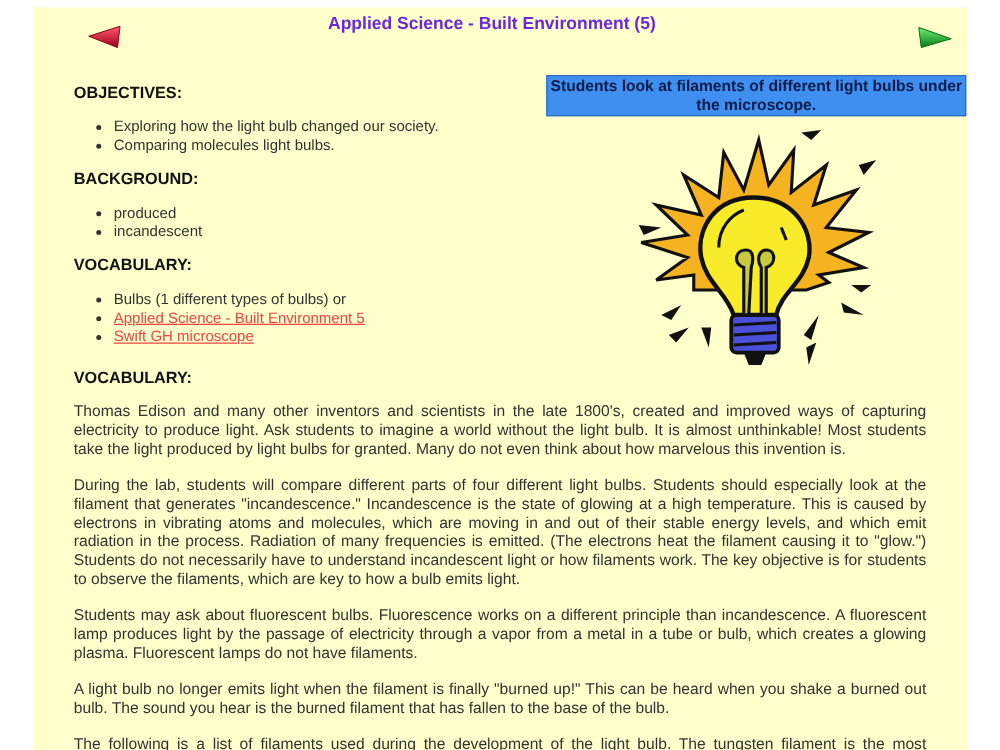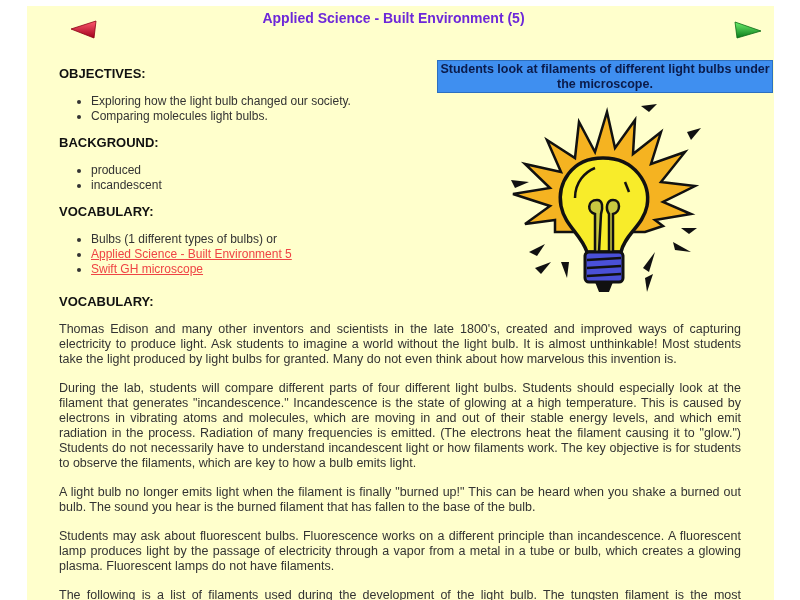--- a/index.html
+++ b/index.html
@@ -188,18 +188,18 @@
     </ul>
   </div>
 
   <div class="section" style="top:288px;">
     <h3 class="heading">VOCABULARY:</h3>
   </div>
 
   <div class="body-text" style="top:316px;">
     <p>Thomas Edison and many other inventors and scientists in the late 1800's, created and improved ways of capturing electricity to produce light. Ask students to imagine a world without the light bulb. It is almost unthinkable! Most students take the light produced by light bulbs for granted. Many do not even think about how marvelous this invention is.</p>
     <p>During the lab, students will compare different parts of four different light bulbs. Students should especially look at the filament that generates "incandescence." Incandescence is the state of glowing at a high temperature. This is caused by electrons in vibrating atoms and molecules, which are moving in and out of their stable energy levels, and which emit radiation in the process. Radiation of many frequencies is emitted. (The electrons heat the filament causing it to "glow.") Students do not necessarily have to understand incandescent light or how filaments work. The key objective is for students to observe the filaments, which are key to how a bulb emits light.</p>
+    <p>Students may ask about fluorescent bulbs. Fluorescence works on a different principle than incandescence. A fluorescent lamp produces light by the passage of electricity through a vapor from a metal in a tube or bulb, which creates a glowing plasma. Fluorescent lamps do not have filaments.</p>
     <p>A light bulb no longer emits light when the filament is finally "burned up!" This can be heard when you shake a burned out bulb. The sound you hear is the burned filament that has fallen to the base of the bulb.</p>
-    <p>Students may ask about fluorescent bulbs. Fluorescence works on a different principle than incandescence. A fluorescent lamp produces light by the passage of electricity through a vapor from a metal in a tube or bulb, which creates a glowing plasma. Fluorescent lamps do not have filaments.</p>
     <p>The following is a list of filaments used during the development of the light bulb. The tungsten filament is the most commonly used today because it lasts longer than most other filaments. Research is still being conducted to created a</p>
   </div>
 
 </div>
 
 </body></html>

